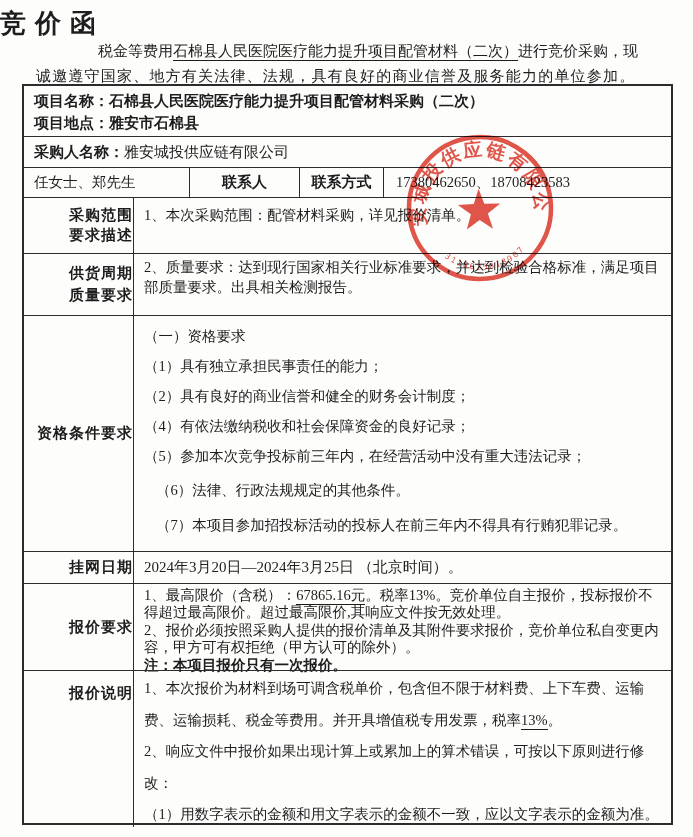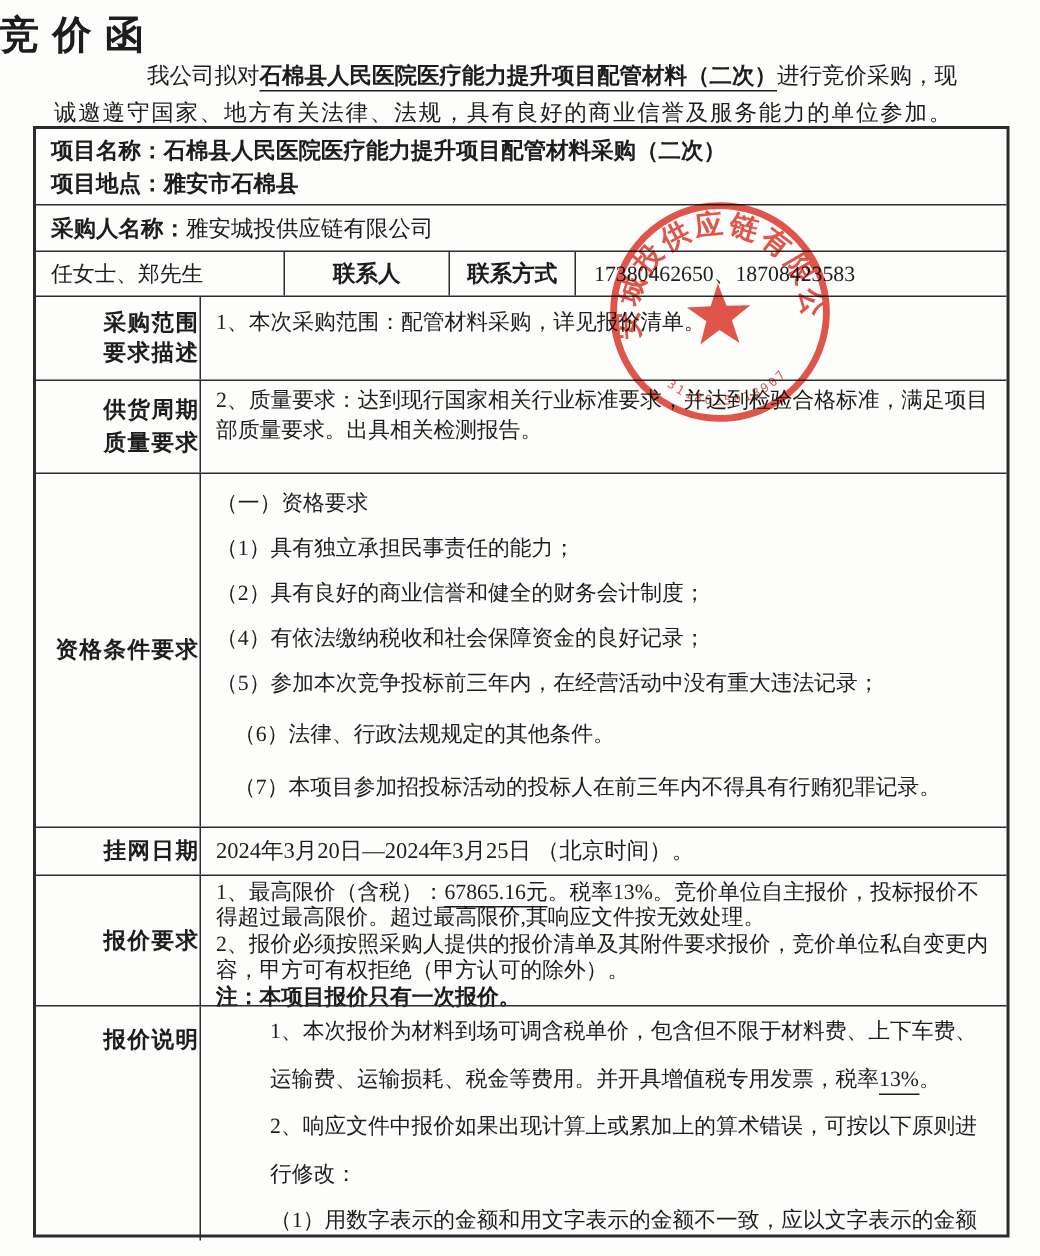--- a/index.html
+++ b/index.html
@@ -12,21 +12,21 @@
     overflow:hidden;
   }
   .title{
     position:absolute;top:6px;left:0;width:640px;
     text-align:left;
     font-size:26px;font-weight:bold;letter-spacing:9px;
   }
   .intro{position:absolute;top:40px;left:36px;width:640px;font-size:15px;}
   .intro-line1{padding-left:62px;white-space:nowrap;line-height:22px;}
   .intro-line2{white-space:nowrap;line-height:22px;margin-top:3px;letter-spacing:1.2px;}
-  .u-bold{font-weight:bold;border-bottom:1.6px solid #1d1d1d;padding-bottom:1px;}
+  .u-bold{font-weight:normal;border-bottom:1.6px solid #1d1d1d;padding-bottom:1px;}
   .u-line{border-bottom:1.4px solid #1d1d1d;padding-bottom:1px;}
 
   .table{
     position:absolute;left:22px;top:84px;width:651px;height:741px;
     border:2px solid #2c2c2c;
     box-sizing:border-box;
     display:flex;flex-direction:column;
     font-size:14.5px;
   }
   .row{display:flex;box-sizing:border-box;flex:none;}
@@ -59,40 +59,40 @@
   .r6{height:236px;}
   .r6 .content{padding-top:10px;}
   .r6 .content p{margin:0 0 9px 0;line-height:21px;}
   .r6 .content p.tight{margin:12px;line-height:23px;}
   .r7{height:32px;}
   .r7 .content{display:flex;align-items:center;font-size:15px;}
   .r8{height:87px;}
   .r8 .content{padding-top:3px;line-height:17.4px;}
   .r8 .content p{margin:0;}
   .r8 .note{font-weight:bold;}
-  .r9{height:157px;gap:36px;}
+  .r9{height:157px;}
   .r9 .lbl{justify-content:flex-start;padding-top:13px;}
   .r9 .content{padding-top:2px;line-height:31.5px;}
   .r9 .content p{margin:0;}
 
   .stamp{
     position:absolute;left:404px;top:132px;width:152px;height:152px;
     z-index:5;pointer-events:none;opacity:0.85;mix-blend-mode:multiply;
     transform:rotate(-6deg);
   }
 </style>
 </head>
 <body>
 
 <div class="doc">
 
   <div class="title">竞价函</div>
 
   <div class="intro">
-    <div class="intro-line1"><span>我公司拟对</span><span class="u-bold">石棉县人民医院医疗能力提升项目配管材料（二次）</span><span>进行竞价采购，现</span></div>
+    <div class="intro-line1"><span>税金等费用</span><span class="u-bold">石棉县人民医院医疗能力提升项目配管材料（二次）</span><span>进行竞价采购，现</span></div>
     <div class="intro-line2">诚邀遵守国家、地方有关法律、法规，具有良好的商业信誉及服务能力的单位参加。</div>
   </div>
 
   <div class="table">
 
     <div class="row r1">
       <div class="content">
         <div><span>项目名称：</span><span>石棉县人民医院医疗能力提升项目配管材料采购（二次）</span></div>
         <div><span>项目地点：</span><span>雅安市石棉县</span></div>
       </div>

